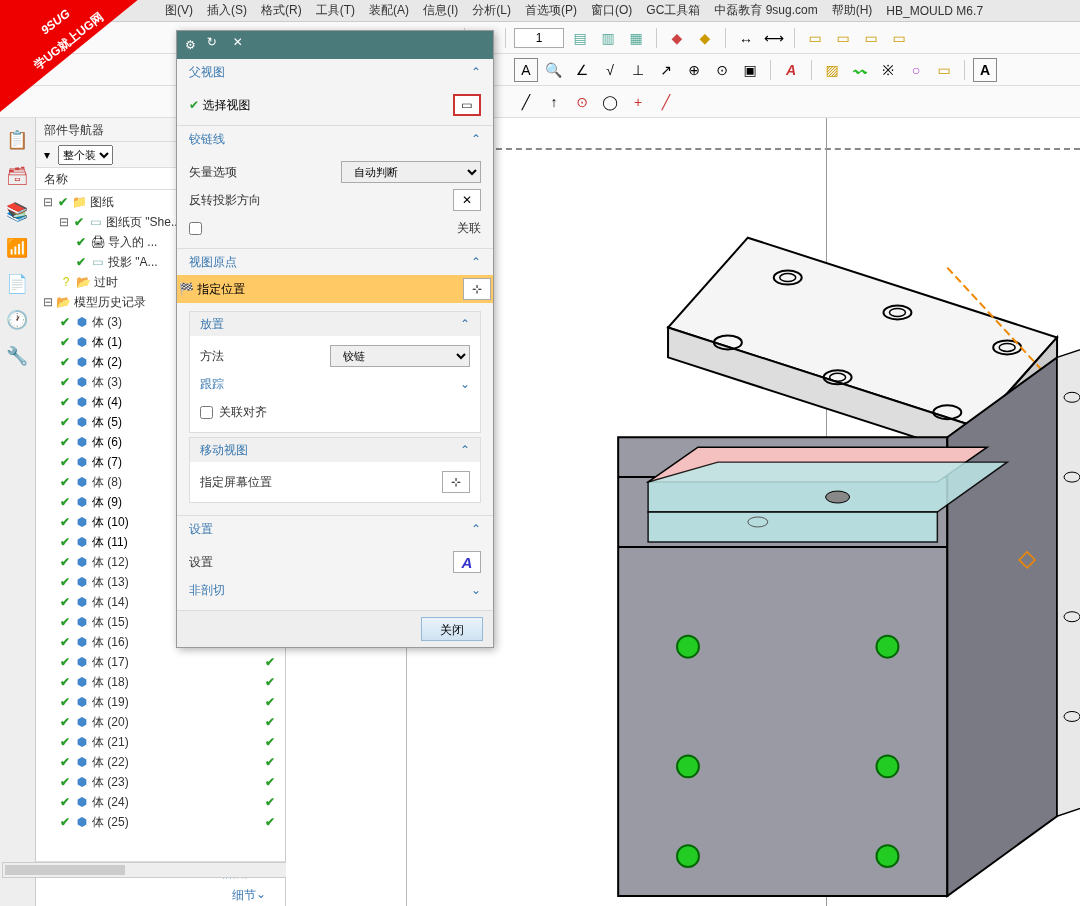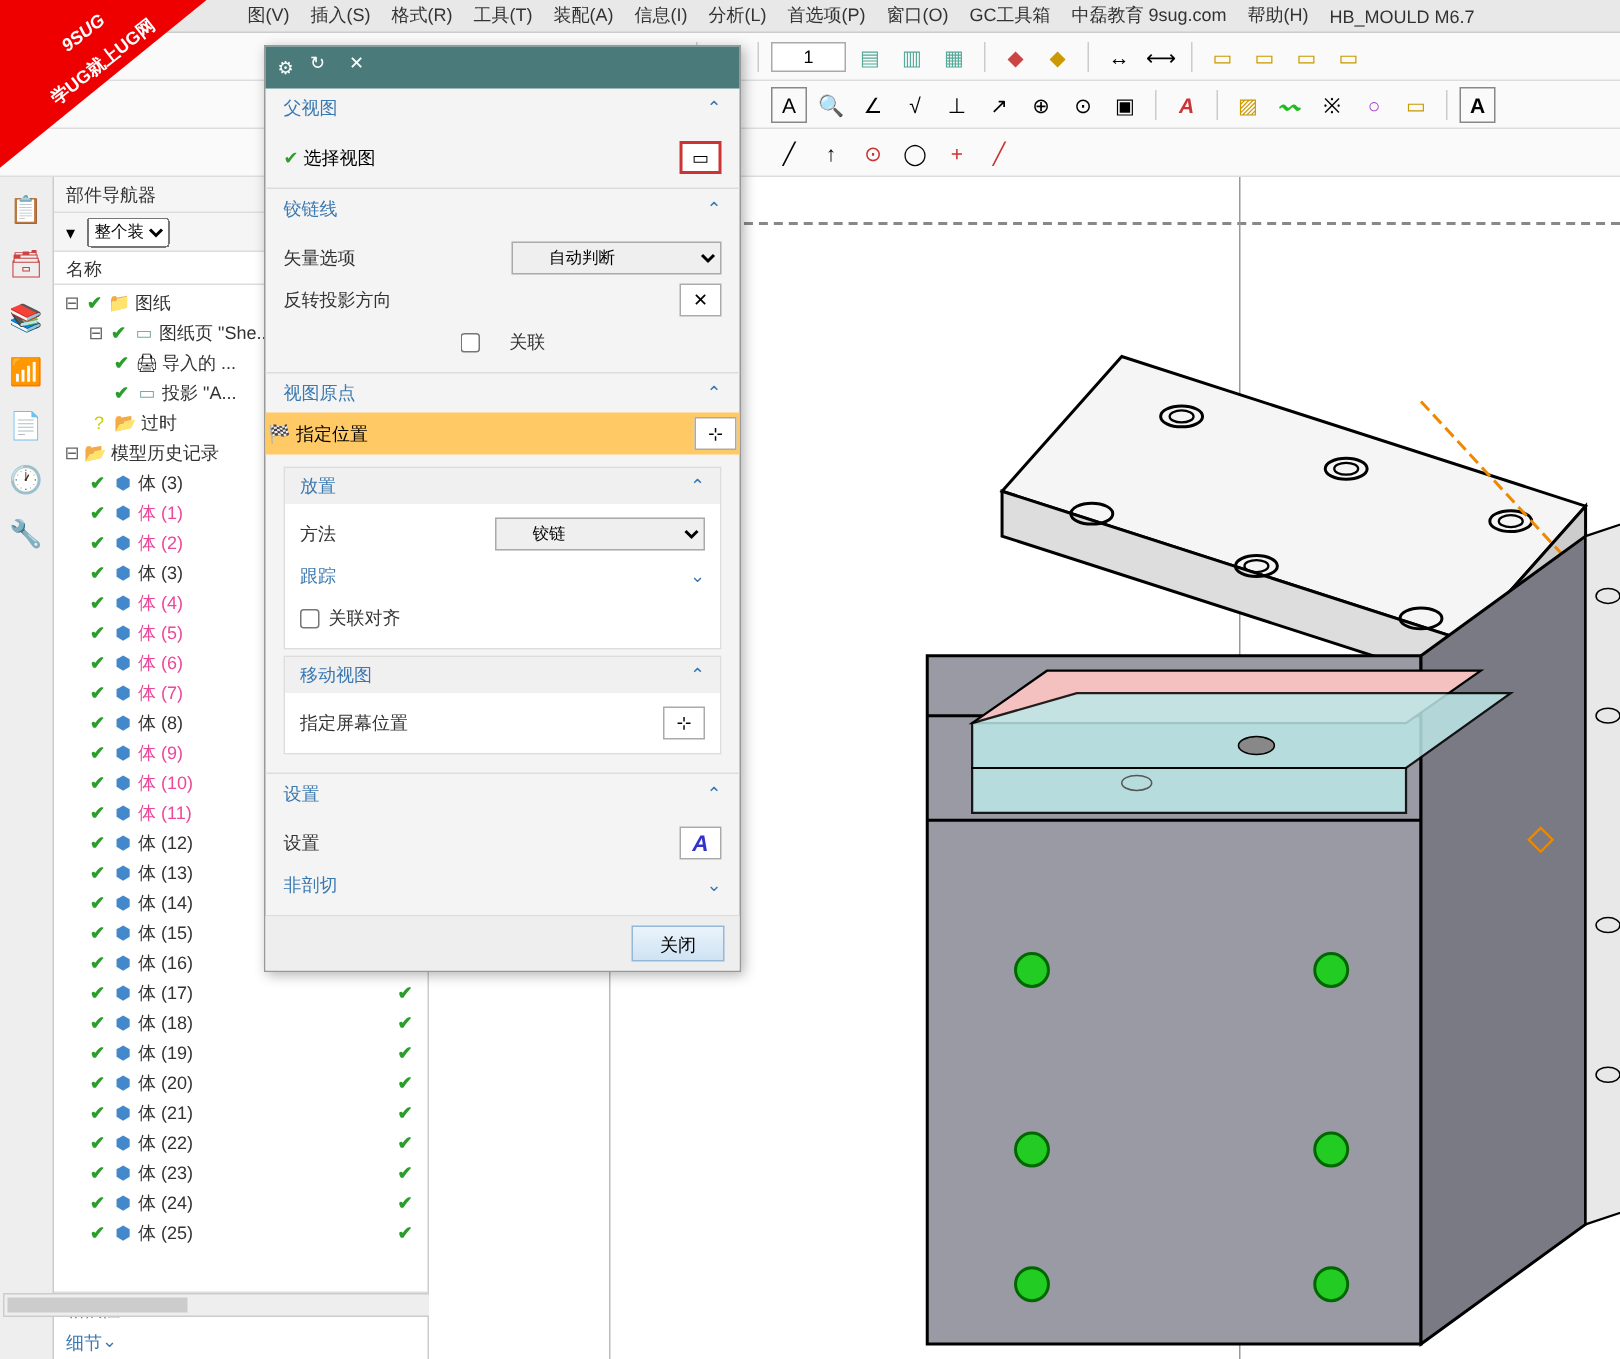--- a/index.html
+++ b/index.html
@@ -14,41 +14,41 @@
 .main{display:flex;height:calc(100% - 118px)}
 .leftbar{width:36px;background:#eee;border-right:1px solid #ccc;display:flex;flex-direction:column;gap:8px;padding-top:8px;align-items:center}
 .leftbar .licon{width:28px;height:28px;display:flex;align-items:center;justify-content:center;font-size:18px}
 .navpanel{width:250px;background:#fff;border-right:1px solid #ccc;display:flex;flex-direction:column}
 .navheader{height:24px;background:#f5f5f5;padding:4px 8px;color:#333;border-bottom:1px solid #ddd}
 .navcol{height:22px;border-bottom:1px solid #ddd;padding:3px 8px;color:#333;display:flex;justify-content:space-between}
 .tree{flex:1;overflow-y:auto;overflow-x:hidden;padding:2px}
 .tree-item{display:flex;align-items:center;height:20px;gap:2px;white-space:nowrap}
 .tree-item .ck{color:#2a9d2a;font-weight:bold;width:14px;text-align:center}
 .tree-item .tx{color:#333}
-.tree-item .gray{color:#ec4899}
+.tree-item .gray{color:#000000}
 .expander{width:12px;text-align:center;color:#666;cursor:pointer}
 .ticon{width:16px;height:16px;display:inline-flex;align-items:center;justify-content:center;font-size:12px}
 .navfoot{border-top:1px solid #ddd}
-.navfoot div{height:22px;padding:3px 8px;color:#3a78b0;display:flex;justify-content:flex-start;cursor:pointer}
+.navfoot div{height:22px;padding:3px 19px;color:#3a78b0;display:flex;justify-content:flex-end;cursor:pointer}
 .canvas{flex:1;background:#fff;position:relative;overflow:hidden}
 .dashed-h{position:absolute;border-top:2px dashed #888}
 .solid-v{position:absolute;border-left:1px solid #999}
 .filter-row{height:26px;background:#f5f5f5;border-bottom:1px solid #ddd;display:flex;align-items:center;padding:0 8px;gap:8px}
 .filter-row select{height:20px;font-size:11px}
 .dialog{position:absolute;top:30px;left:176px;width:318px;background:#f4f4f4;border:1px solid #999;box-shadow:2px 2px 8px rgba(0,0,0,0.3);z-index:50}
 .dlg-title{height:28px;background:#4a7a7a;color:#fff;display:flex;align-items:center;padding:0 8px;gap:6px}
 .dlg-title .t{flex:1}
 .dlg-title .btn{width:20px;height:20px;text-align:center;cursor:pointer;color:#fff}
 .dlg-section{border-bottom:1px solid #ddd}
 .dlg-sh{height:26px;display:flex;align-items:center;justify-content:space-between;padding:0 12px;color:#3a78b0;cursor:pointer}
 .dlg-sh .chev{color:#3a78b0}
 .dlg-body{padding:6px 12px}
 .dlg-row{display:flex;align-items:center;justify-content:space-between;height:28px}
 .dlg-row label{color:#333}
-.dlg-row select,.dlg-row input[type=text]{height:22px;width:140px;border:1px solid #aaa;padding:0 20px;font-size:11px}
+.dlg-row select,.dlg-row input[type=text]{height:22px;width:140px;border:1px solid #aaa;padding:0 8px;font-size:11px}
 .dlg-iconbtn{width:28px;height:22px;border:1px solid #aaa;background:#fff;display:inline-flex;align-items:center;justify-content:center}
 .highlight{background:#ffc966}
 .subsec{background:#fff;border:1px solid #ddd;margin:4px 0}
 .subsec .subh{height:24px;display:flex;align-items:center;justify-content:space-between;padding:0 10px;color:#3a78b0;cursor:pointer;background:#f0f0f0}
 .subsec .subb{padding:6px 10px}
 .dlg-foot{height:36px;display:flex;align-items:center;justify-content:flex-end;padding:0 10px;background:#eee}
 .dlg-foot button{height:24px;padding:4px 18px;border:1px solid #94b8d8;background:linear-gradient(#eaf3fb,#cfe3f3)}
 .scrollbar{position:absolute;bottom:28px;left:2px;right:2px;height:16px;background:#eee;border:1px solid #ccc}
 .scrollbar .thumb{position:absolute;left:2px;top:2px;height:10px;width:120px;background:#ccc}
 </style>
@@ -449,21 +449,21 @@
       </div>
 <div class="dlg-body">
 <div class="dlg-row">
 <label>矢量选项</label>
 <select><option>自动判断</option></select>
 </div>
 <div class="dlg-row">
 <label>反转投影方向</label>
 <span class="dlg-iconbtn">✕</span>
 </div>
-<div class="dlg-row" style="justify-content:center;gap:20px">
+<div class="dlg-row" style="justify-content:space-between;gap:20px">
 <input type="checkbox" style="">
 <label>关联</label>
 </div>
 </div>
 </div>
 
 <div class="dlg-section">
 <div class="dlg-sh">
         <span>视图原点</span>
         <span class="chev">⌃</span>

